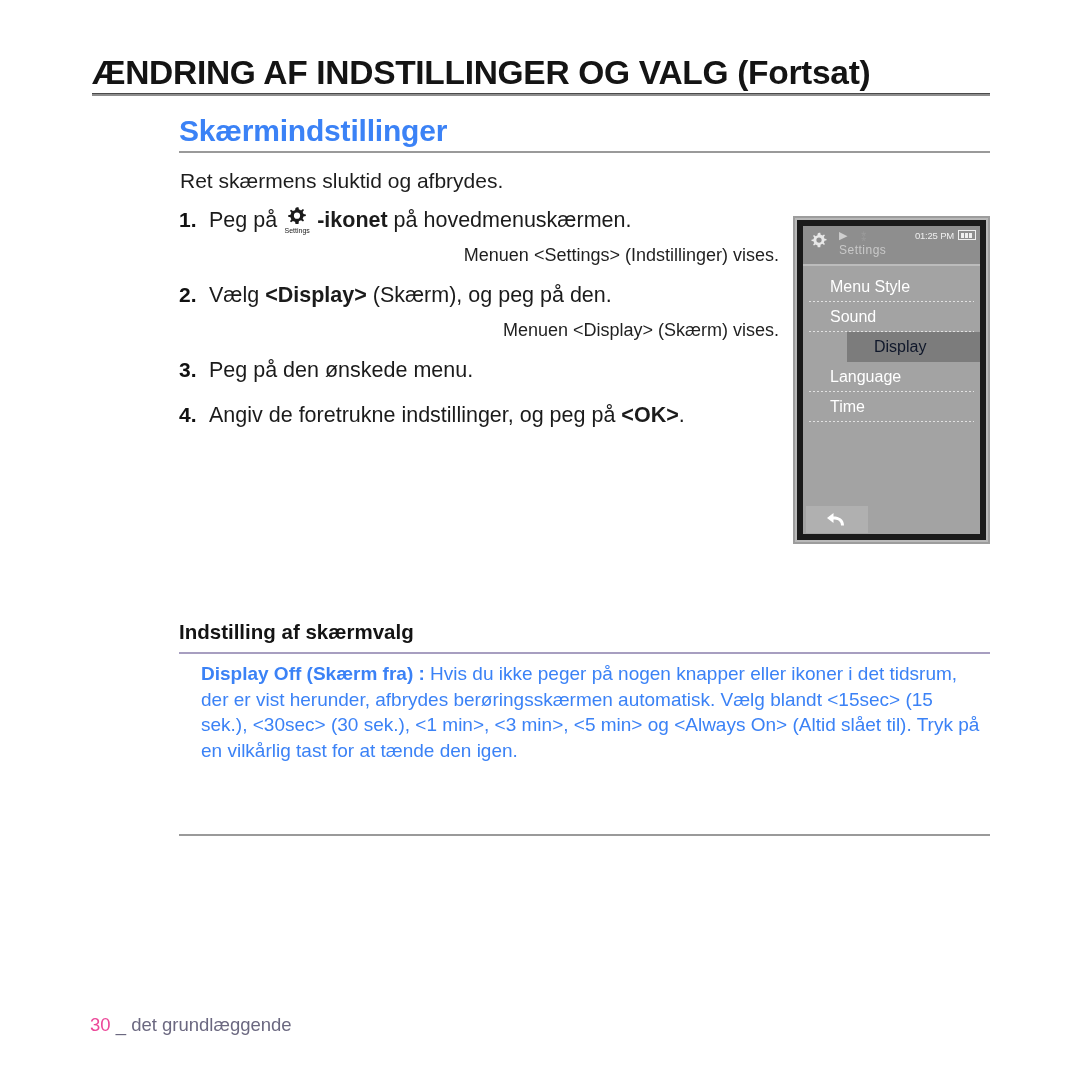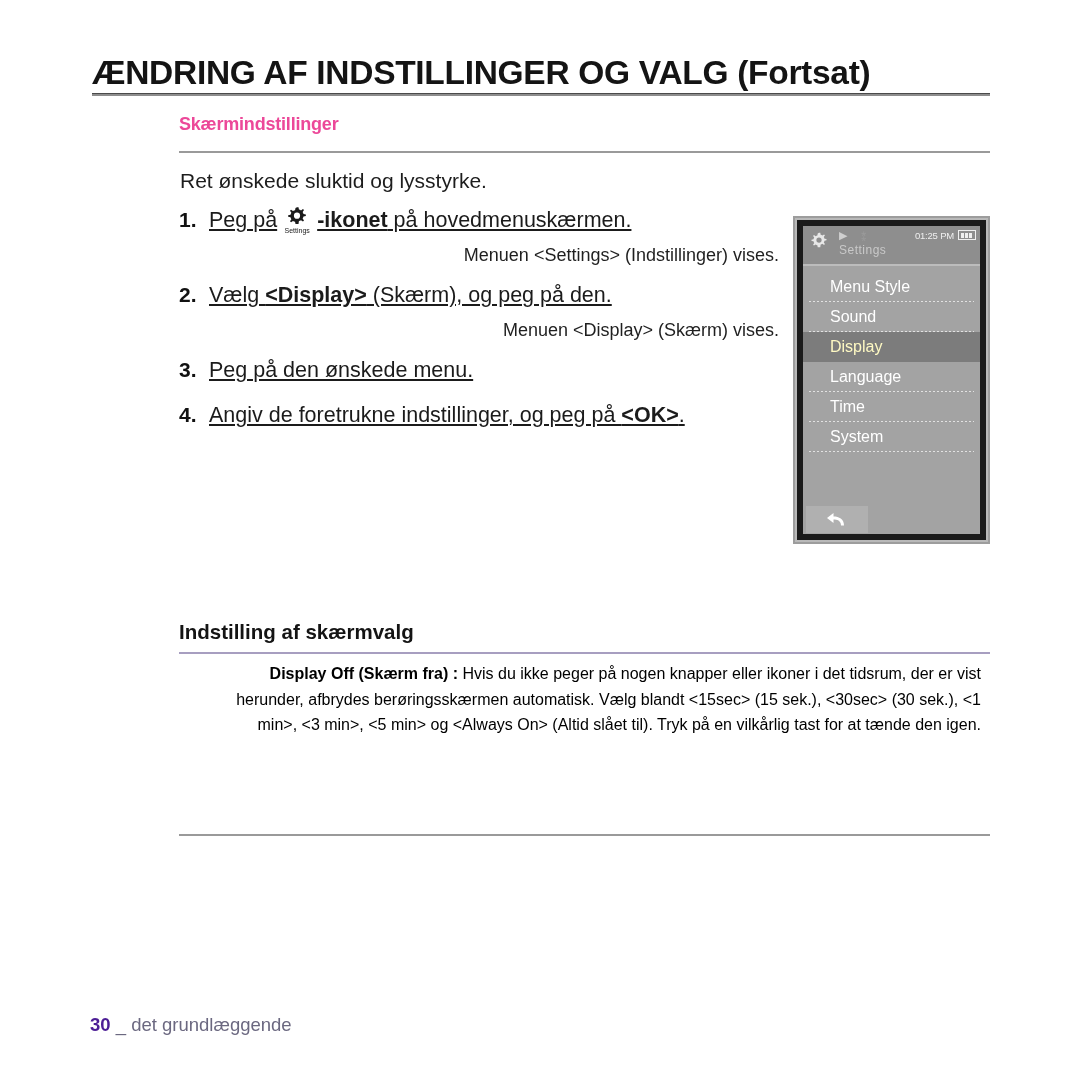--- a/index.html
+++ b/index.html
@@ -44,23 +44,23 @@
     background: #8d8d8d;
     border-top: 1px solid #4a4a4a;
     box-sizing: border-box;
   }
 
   
   .section-heading {
     position: absolute;
     left: 179px;
     top: 114px;
-    font-size: 18px;
+    font-size: 30px;
     font-weight: bold;
-    color: #ec4899;
+    color: #3b82f6;
     letter-spacing: -0.2px;
   }
   .section-rule {
     position: absolute;
     left: 179px;
     top: 151px;
     width: 811px;
     height: 2px;
     background: #9a9a9a;
   }
@@ -92,21 +92,20 @@
     width: 30px;
     flex: 0 0 30px;
     line-height: 34px;
     color: #111;
   }
   .step-text {
     font-size: 21.5px;
     line-height: 34px;
     color: #1b1b1b;
     white-space: nowrap;
-    text-decoration: underline;
   }
   .step-text b { font-weight: bold; }
   .substep {
     font-size: 18px;
     line-height: 30px;
     color: #1f1f1f;
     margin: 0 0 8px 52px;
     white-space: nowrap;
     text-align: right;
   }
@@ -243,21 +242,22 @@
     content: "";
     position: absolute;
     left: 6px;
     right: 6px;
     bottom: 0;
     height: 1px;
     background-image: repeating-linear-gradient(to right, #e2e2e2 0 2px, transparent 2px 4px);
   }
   .menu-item.selected {
     background: #7c7c7c;
-    color: #fef9c3;
+    color: #0f172a;
+    margin-left: 44px;
   }
   .menu-item.selected::after { background-image: none; }
 
   .device-bottom {
     height: 34px;
     flex: 0 0 34px;
     position: relative;
   }
   .back-btn {
     position: absolute;
@@ -288,61 +288,60 @@
     height: 2px;
     background: #a79ec0;
   }
   .body-block {
     position: absolute;
     left: 201px;
     top: 661px;
     width: 780px;
   }
   .body-para {
-    font-size: 16px;
+    font-size: 19px;
     line-height: 25.5px;
-    color: #000000;
+    color: #3b82f6;
     margin: 0 0 10px 0;
-    text-align: right;
   }
   .body-para b { font-weight: bold; }
   .body-rule {
     position: absolute;
     left: 179px;
     top: 834px;
     width: 811px;
     height: 2px;
     background: #9a9a9a;
   }
 
   
   .footer {
     position: absolute;
     left: 90px;
     top: 1014px;
     font-size: 18.5px;
     color: #6b6880;
   }
   .footer b {
-    font-weight: bold;
-    color: #4c1d95;
+    font-weight: normal;
+    color: #ec4899;
   }
 </style>
 </head>
 <body>
 
 <div class="page">
 
   <div class="chapter-title">ÆNDRING AF INDSTILLINGER OG VALG (Fortsat)</div>
   <div class="chapter-rule"></div>
 
   <div class="section-heading">Skærmindstillinger</div>
   <div class="section-rule"></div>
 
-  <div class="intro">Ret ønskede sluktid og lysstyrke.</div>
+  <div class="intro">Ret skærmens sluktid og afbrydes.</div>
 
   <div class="steps">
 
     <div class="step">
       <div class="step-num">1.</div>
       <div class="step-text"><span>Peg på</span><span class="inline-icon"><svg width="26" height="26" viewBox="0 0 26 26" aria-hidden="true">
               <path fill="#1a1a1a" d="M13 2.2l1.5 0 .45 2.35a8.6 8.6 0 0 1 2.05.86l1.95-1.37 1.06 1.06-1.37 1.95c.37.63.66 1.32.86 2.05l2.35.45 0 1.5-2.35.45a8.6 8.6 0 0 1-.86 2.05l1.37 1.95-1.06 1.06-1.95-1.37c-.63.37-1.32.66-2.05.86L14.5 19.1l-1.5 0-1.5 0-.45-2.35a8.6 8.6 0 0 1-2.05-.86L7.05 17.26 5.99 16.2l1.37-1.95a8.6 8.6 0 0 1-.86-2.05L4.15 11.75l0-1.5 2.35-.45c.2-.73.49-1.42.86-2.05L5.99 5.8l1.06-1.06L9 6.11c.63-.37 1.32-.66 2.05-.86L11.5 2.9z"></path>
               <circle cx="13" cy="10.7" r="3.1" fill="#ffffff"></circle>
             </svg><span class="cap">Settings</span></span><b>-ikonet</b><span> på hovedmenuskærmen.</span></div>
     </div>
@@ -398,23 +397,20 @@
           </div>
           <div class="menu-item selected">
             <span>Display</span>
           </div>
           <div class="menu-item">
             <span>Language</span>
           </div>
           <div class="menu-item">
             <span>Time</span>
           </div>
-          <div class="menu-item">
-            <span>System</span>
-          </div>
         </div>
 
         <div class="device-bottom">
           <div class="back-btn">
             <svg width="26" height="18" viewBox="0 0 26 18" aria-hidden="true">
               <path d="M20 14.5 C20 8 15 5.5 9.5 5.5 L9.5 2 L3 7 L9.5 12 L9.5 8.6 C13 8.6 17 9.6 17 14.5 Z" fill="#ffffff"></path>
             </svg>
           </div>
         </div>
 

